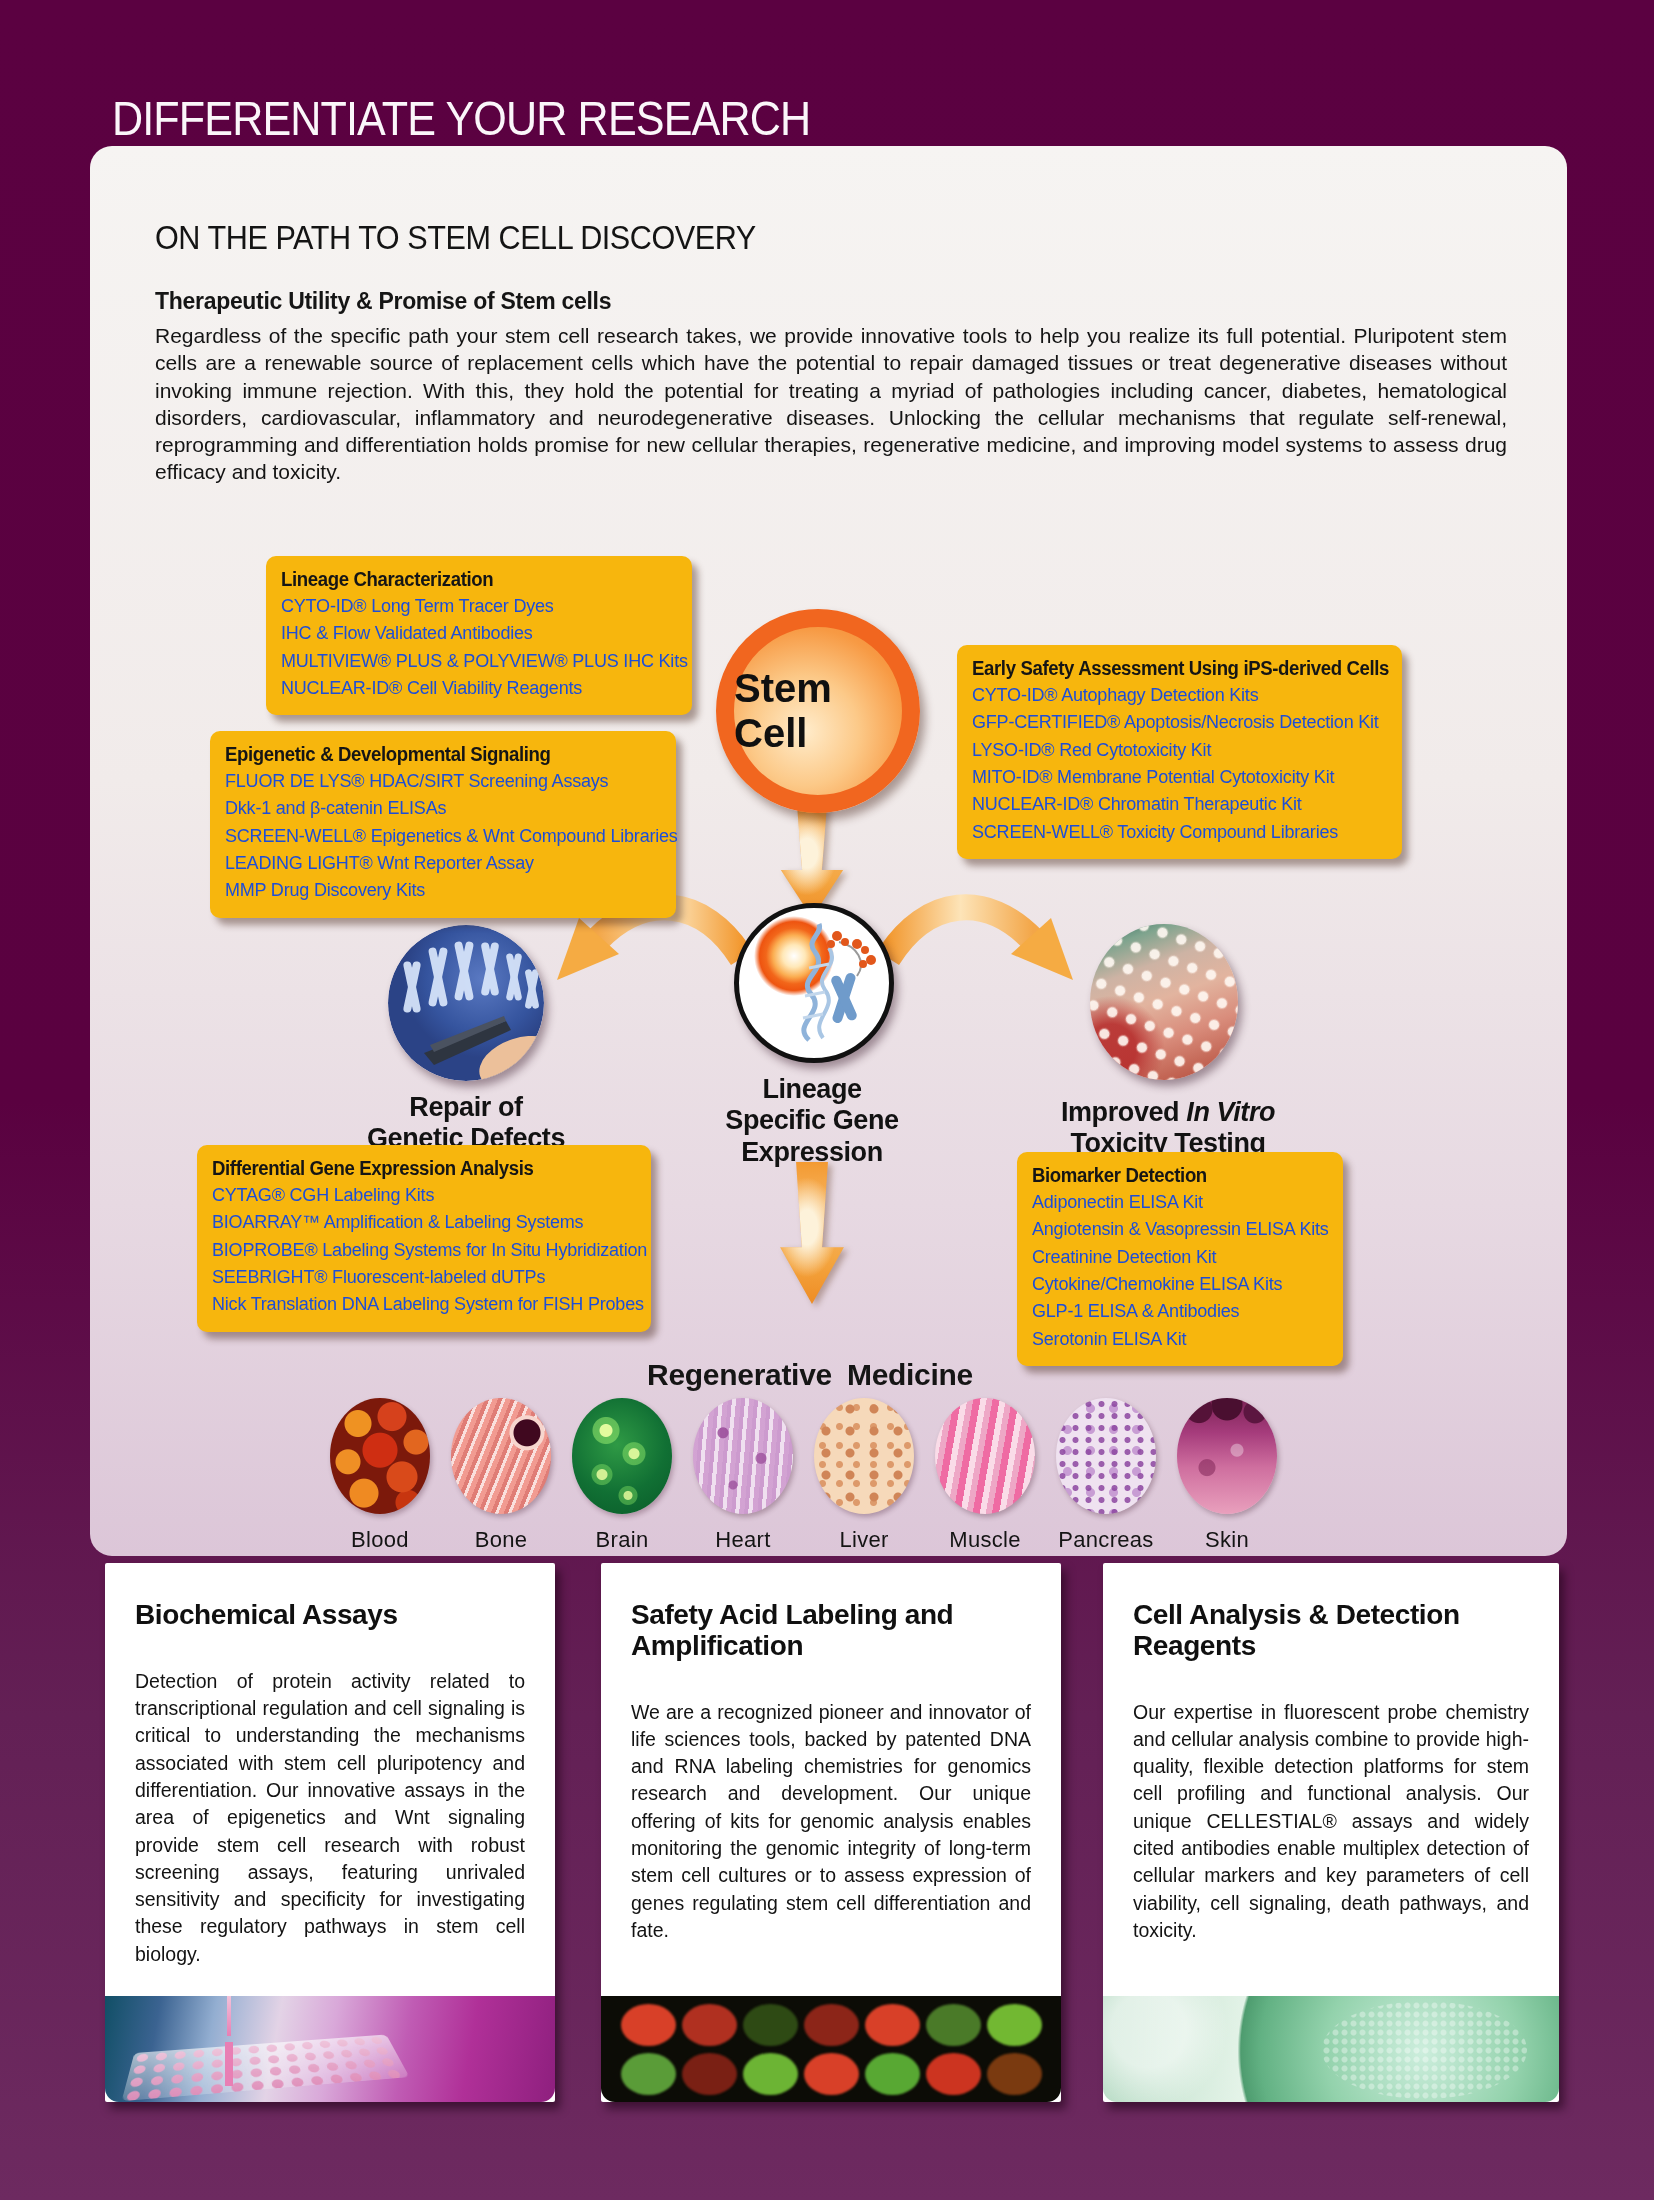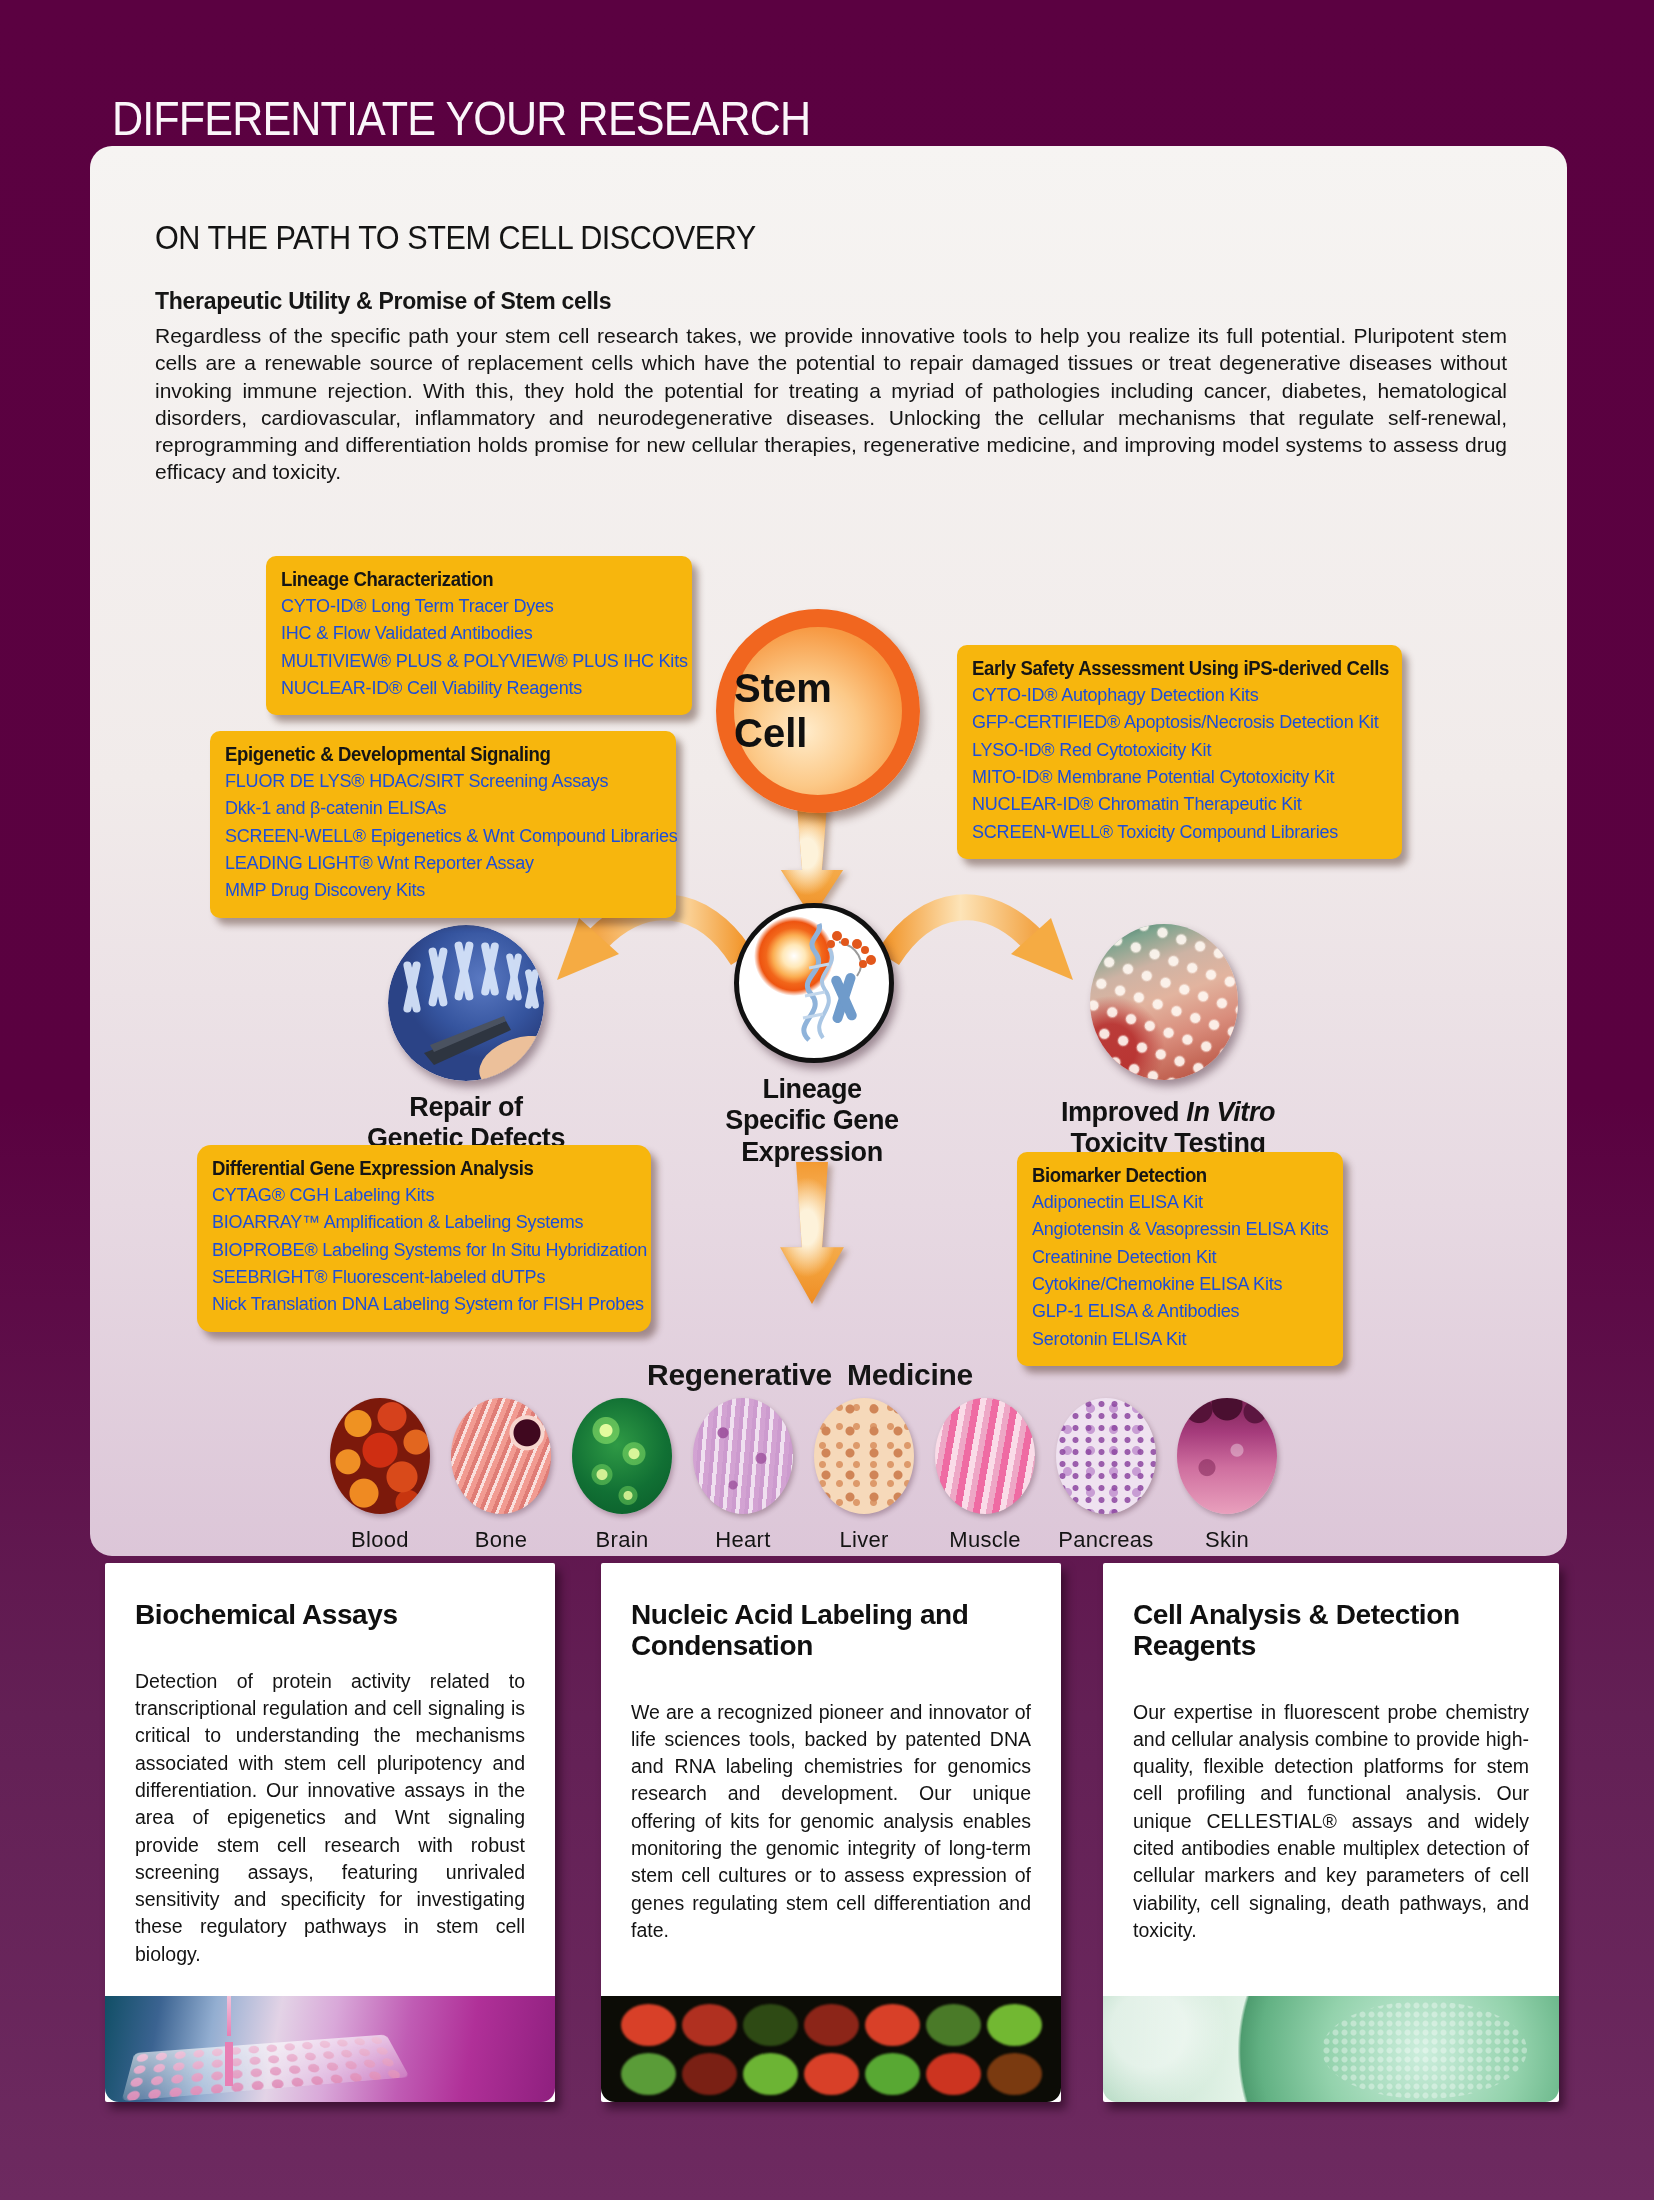--- a/index.html
+++ b/index.html
@@ -23,21 +23,21 @@
 
   
   .ybox{background:#f7b60d;border-radius:10px;padding:12px 15px 13px;z-index:3;
         box-shadow:6px 7px 7px rgba(70,35,25,.42);}
   .ybox .bt{font-weight:bold;font-size:20px;white-space:nowrap;letter-spacing:-0.4px;
             transform:scaleX(.93);transform-origin:0 50%;margin-bottom:2px;}
   .ybox .bi{font-size:18px;line-height:1.52;white-space:nowrap;letter-spacing:-0.2px;color:#1d4ed8;}
   .box1{left:266px;top:556px;width:396px;}
   .box2{left:210px;top:731px;width:436px;}
   .box3{left:957px;top:645px;width:415px;}
-  .box4{left:197px;top:1145px;width:424px;border-radius:14px;}
+  .box4{left:197px;top:1145px;width:424px;}
   .box5{left:1017px;top:1152px;width:296px;}
 
   
   .stem{left:716px;top:609px;width:168px;height:168px;border-radius:50%;
         border:18px solid #f1661f;z-index:2;display:flex;flex-direction:column;
         justify-content:center;
         background:radial-gradient(circle at 42% 62%,#ffeccb 0%,#fcc988 38%,#f79a44 72%,#f58430 100%);
         box-shadow:5px 7px 10px rgba(60,25,15,.4);}
   .stem span{font-size:40px;font-weight:bold;line-height:1.13;color:#101010;}
 
@@ -380,21 +380,21 @@
     </div>
   </div>
 
   <article class="card card1">
     <h3>Biochemical Assays</h3>
     <p>Detection of protein activity related to transcriptional regulation and cell signaling is critical to understanding the mechanisms associated with stem cell pluripotency and differentiation. Our innovative assays in the area of epigenetics and Wnt signaling provide stem cell research with robust screening assays, featuring unrivaled sensitivity and specificity for investigating these regulatory pathways in stem cell biology.</p>
     <div class="cimg cimg1"></div>
   </article>
 
   <article class="card card2">
-    <h3>Nucleic Acid Labeling and Condensation</h3>
+    <h3>Safety Acid Labeling and Amplification</h3>
     <p>We are a recognized pioneer and innovator of life sciences tools, backed by patented DNA and RNA labeling chemistries for genomics research and development. Our unique offering of kits for genomic analysis enables monitoring the genomic integrity of long-term stem cell cultures or to assess expression of genes regulating stem cell differentiation and fate.</p>
     <div class="cimg cimg2">
       <div class="spot" style="background:#d84028"></div>
       <div class="spot" style="background:#b03020"></div>
       <div class="spot" style="background:#2e4a14"></div>
       <div class="spot" style="background:#8c2518"></div>
       <div class="spot" style="background:#d84028"></div>
       <div class="spot" style="background:#4a7a28"></div>
       <div class="spot" style="background:#72b832"></div>
       <div class="spot" style="background:#5a9c38"></div>

